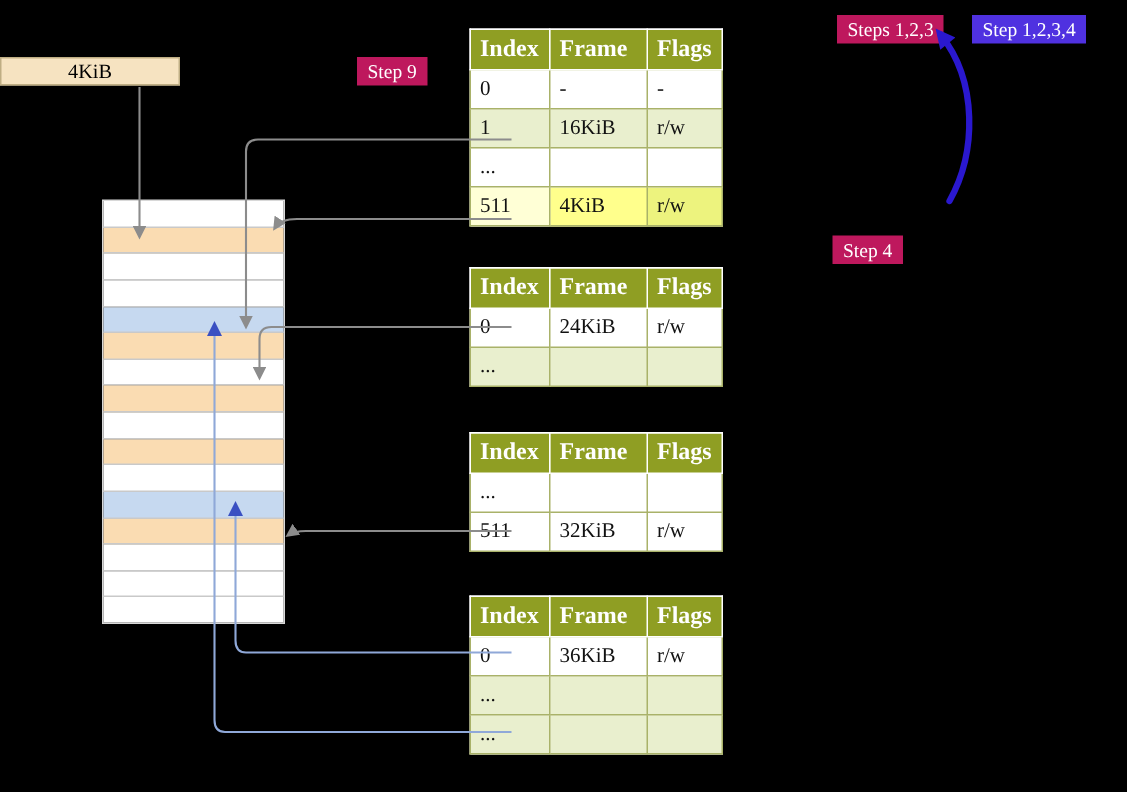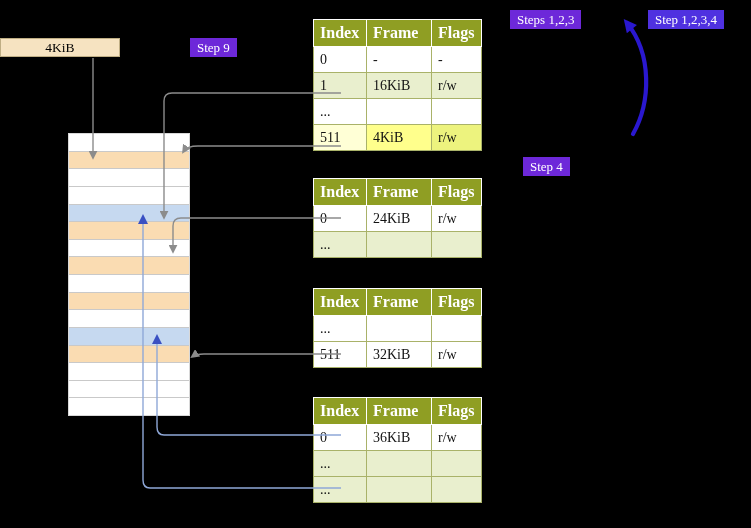--- a/index.html
+++ b/index.html
@@ -3,21 +3,21 @@
 <meta charset="utf-8">
 <style>
   html,body{margin:0;padding:0;background:#000;}
   #canvas{position:relative;width:751px;height:528px;background:#000;overflow:hidden;
           font-family:"Liberation Serif","DejaVu Serif",serif;}
   .abs{position:absolute;}
 
   
   .tag{height:19px;line-height:19px;padding:0 7px;color:#fff;font-size:13px;
        white-space:nowrap;z-index:4;}
-  .tag.red{background:#6d28d9;}
+  .tag.red{background:#be185d;margin-left:48px;}
   .tag.blue{background:#4f31e0;}
   #page-size-box{left:0;top:38px;width:120px;height:19px;line-height:17px;text-align:center;
        background:#f6e3c1;border:1px solid #bfae84;box-sizing:border-box;
        font-size:13.5px;color:#000;z-index:4;}
 
   
   table.ptable{border-collapse:collapse;background:#fff;z-index:2;border:1px solid #e9e9e9;}
   .ptable col.c-index{width:53px;} .ptable col.c-frame{width:65px;} .ptable col.c-flags{width:50px;}
   .ptable th{background:#8f9e23;color:#fff;font-weight:bold;border:1px solid #fff;
        font-size:16px;text-align:left;padding:0 0 0 6px;height:26px;}
@@ -42,21 +42,21 @@
 </style>
 </head>
 <body>
 
 <div id="canvas">
 
   <div id="page-size-box" class="abs">4KiB</div>
   <div class="abs tag red" style="left:190px;top:38px">Step 9</div>
   <div class="abs tag red" style="left:510px;top:10px">Steps 1,2,3</div>
   <div class="abs tag blue" style="left:648px;top:10px">Step 1,2,3,4</div>
-  <div class="abs tag red" style="left:523px;top:157px">Step 4</div>
+  <div class="abs tag red" style="left:507px;top:157px">Step 4</div>
 
   <div id="memory" class="abs">
       <div class="mem-row mv-white"></div>
       <div class="mem-row mv-peach"></div>
       <div class="mem-row mv-white"></div>
       <div class="mem-row mv-white"></div>
       <div class="mem-row mv-blue"></div>
       <div class="mem-row mv-peach"></div>
       <div class="mem-row mv-white"></div>
       <div class="mem-row mv-peach"></div>

